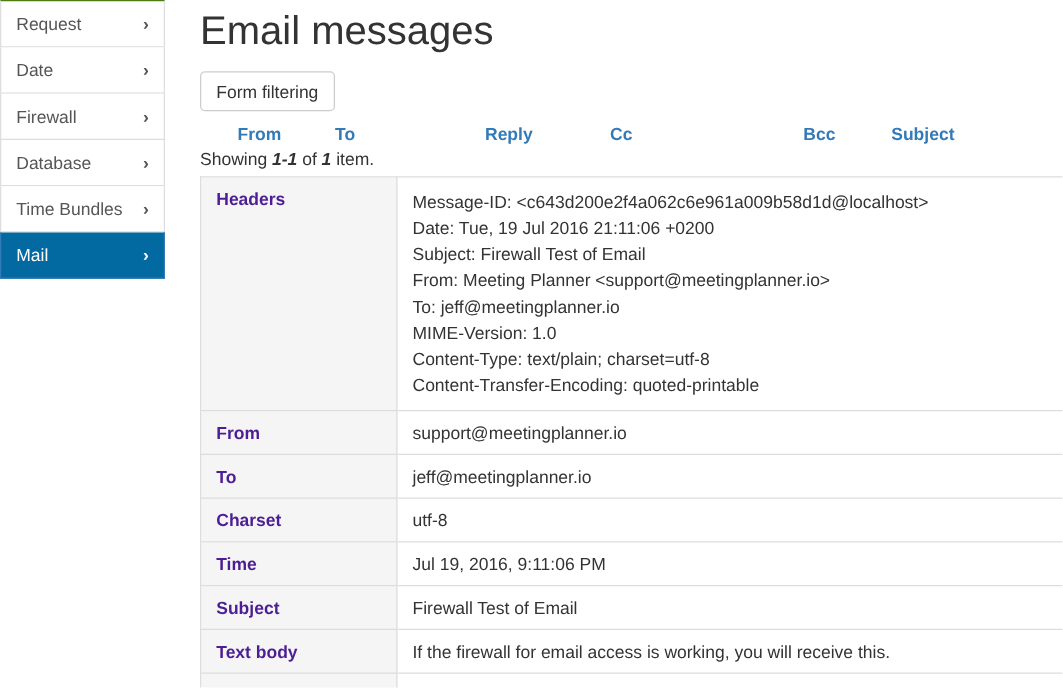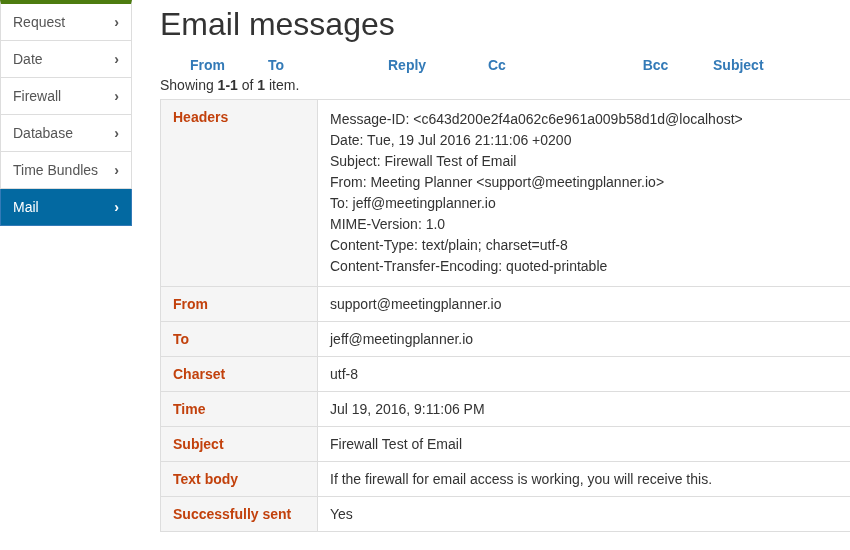--- a/index.html
+++ b/index.html
@@ -23,21 +23,21 @@
     align-items: center;
     justify-content: space-between;
     padding: 10px 12px;
     border: 1px solid #ddd;
     border-top: none;
     background: #fff;
     color: #555;
     cursor: pointer;
     font-size: 14px;
   }
-  .sidebar-item:first-child { border-top: 4px solid #4d7c0f; }
+  .sidebar-item:first-child { border-top: 1px solid #4d7c0f; }
   .sidebar-item.active {
     background: #0369a1;
     color: #fff;
     border-color: #337ab7;
   }
   .chevron {
     font-size: 14px;
     font-weight: bold;
     line-height: 1;
   }
@@ -79,38 +79,38 @@
   .filter-link.reply{ flex: 0 0 100px; }
   .filter-link.cc   { flex: 0 0 110px; }
   .filter-link.bcc  { flex: 0 0 115px; text-align: center; }
   .filter-link.subject{ flex: 0 0 90px; }
   .filter-link.body { flex: 0 0 95px; text-align:right;}
   .summary {
     font-size: 14px;
     color: #333;
     margin-bottom: 6px;
   }
-  .summary b { font-weight: 700; }
+  .summary b { font-weight: 700; font-style: italic; }
   table.detail {
     width: 100%;
     border-collapse: collapse;
     border: 1px solid #ddd;
   }
   table.detail th, table.detail td {
     border: 1px solid #ddd;
     padding: 9px 12px;
     text-align: left;
     vertical-align: top;
     font-size: 14px;
   }
   table.detail th {
     background: #f5f5f5;
     width: 157px;
     font-weight: 700;
-    color: #c2410c;
+    color: #4c1d95;
   }
   table.detail td { color: #333; }
   .headers-cell { line-height: 1.5; white-space: pre-line; }
 </style>
 </head>
 <body>
 
 <div class="layout">
   <div class="sidebar">
     <div class="sidebar-item">
@@ -135,20 +135,21 @@
     </div>
     <div class="sidebar-item active">
       <span>Mail</span>
       <span class="chevron">›</span>
     </div>
   </div>
 
   <div class="main">
     <h1>Email messages</h1>
 
+    <button class="btn">Form filtering</button>
 
     <div class="filter-row">
       <span class="filter-link from">From</span>
       <span class="filter-link to">To</span>
       <span class="filter-link reply">Reply</span>
       <span class="filter-link cc">Cc</span>
       <span class="filter-link bcc">Bcc</span>
       <span class="filter-link subject">Subject</span>
       <span class="filter-link body">Body</span>
 

